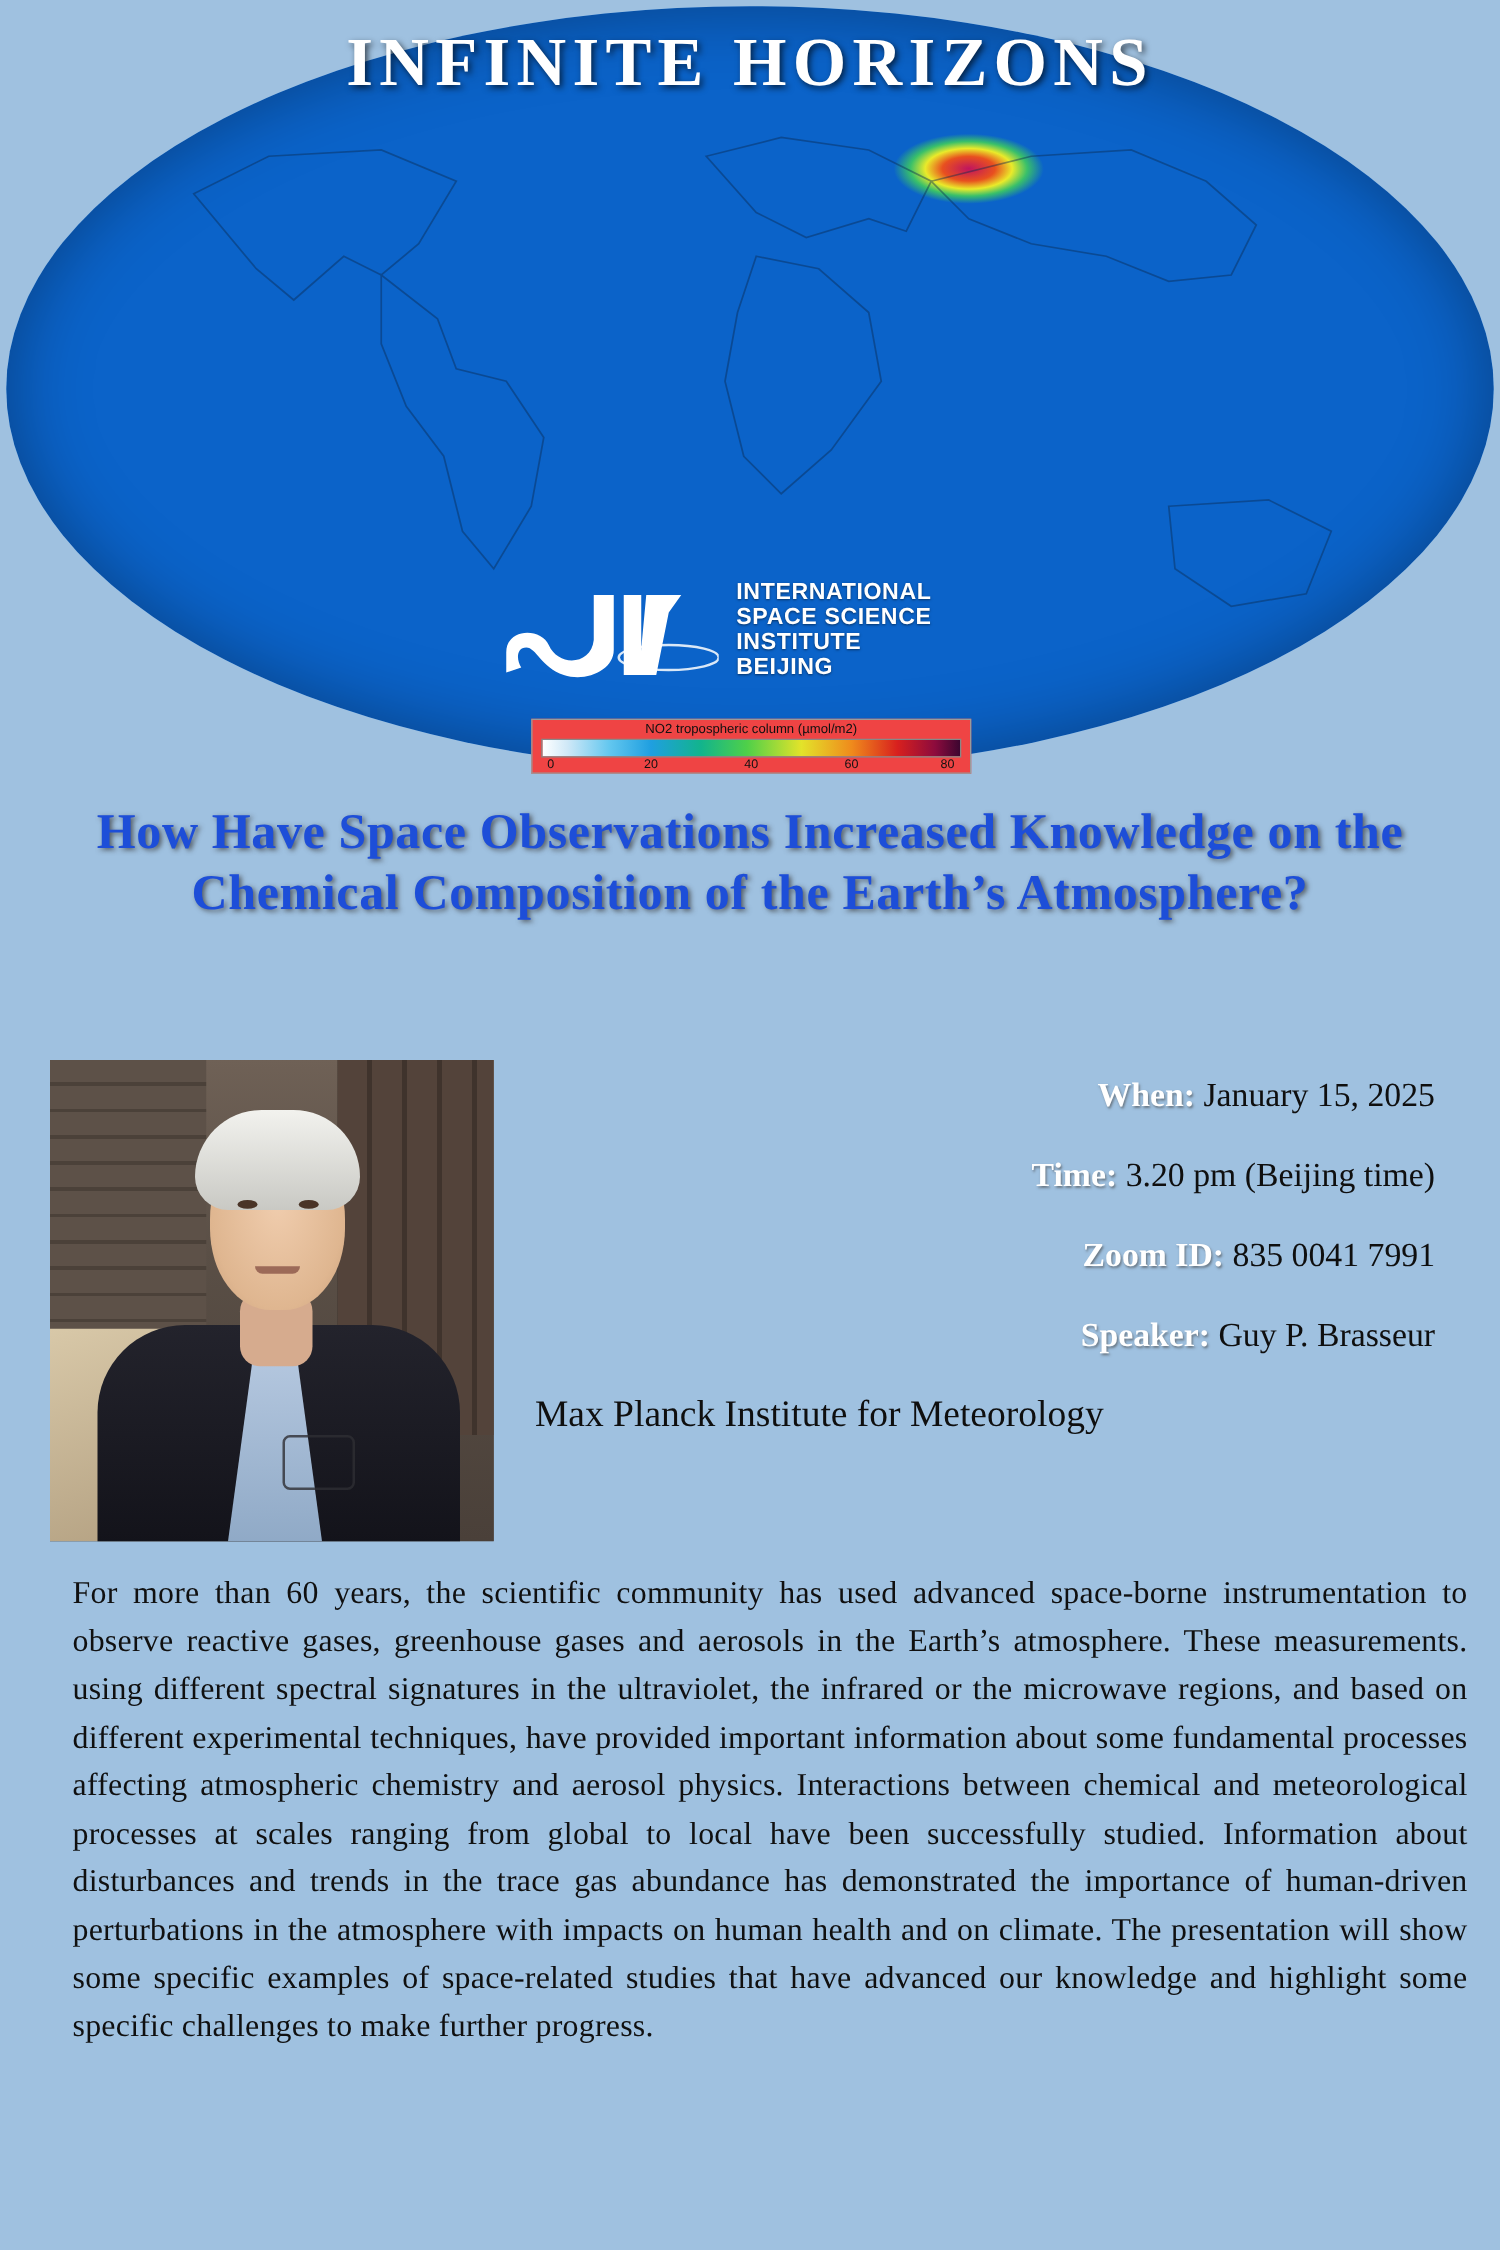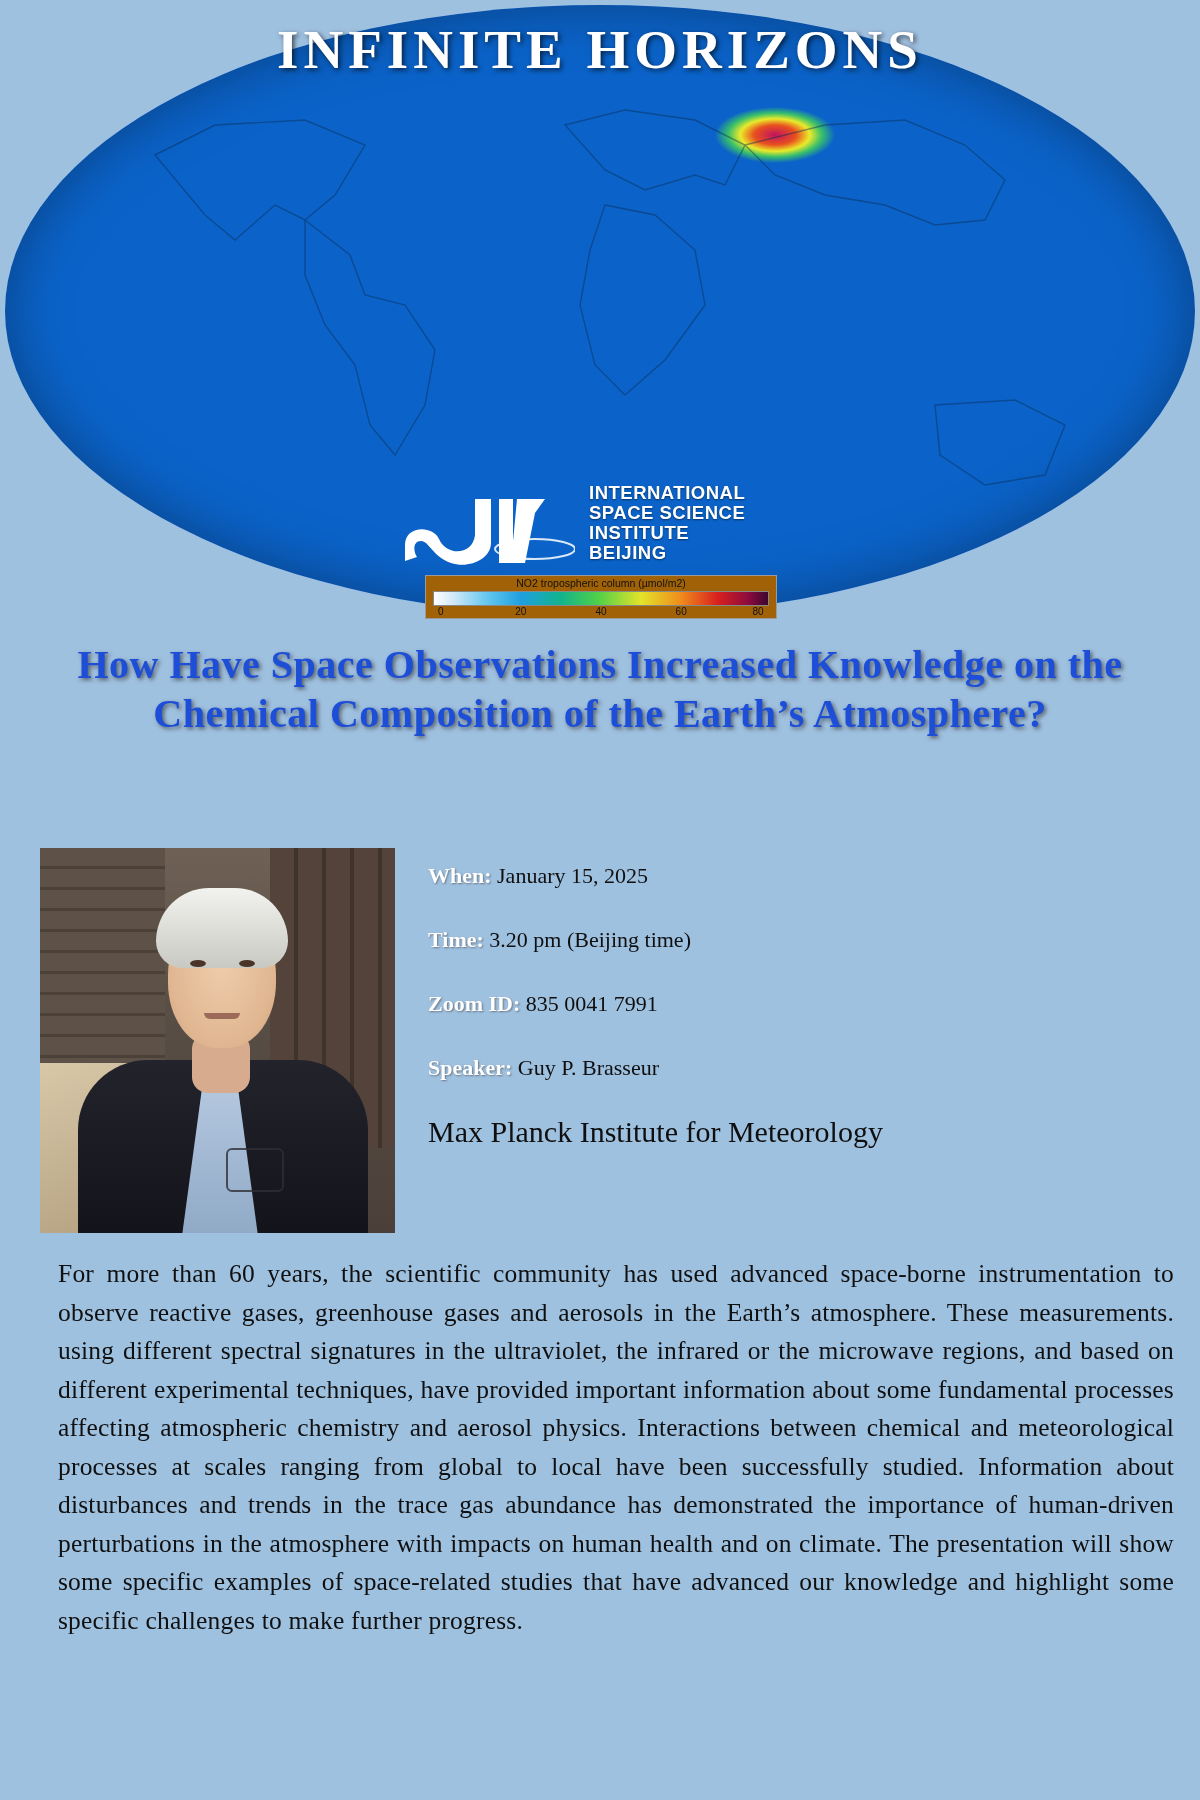--- a/index.html
+++ b/index.html
@@ -88,22 +88,22 @@
 
   
   .logo {
     position: absolute;
     left: 395px;
     top: 455px;
     width: 400px;
     height: 95px;
     z-index: 6;
     display: flex;
+    align-items: center;
     gap: 14px;
-    margin-top: 28px;
   }
   .logo-mark {
     width: 180px;
     height: 86px;
     position: relative;
   }
   .logo-text {
     color: #ffffff;
     font-family: "Liberation Sans", sans-serif;
     font-weight: bold;
@@ -113,21 +113,21 @@
     text-shadow: 0 1px 2px rgba(0,0,0,.5);
   }
 
   
   .colorbar {
     position: absolute;
     left: 425px;
     top: 575px;
     width: 350px;
     height: 42px;
-    background: #a16207;
+    background: #ef4444;
     border: 1px solid #9a9a9a;
     z-index: 7;
   }
   .colorbar-title {
     text-align: center;
     font-family: "Liberation Sans", sans-serif;
     font-size: 10.5px;
     color: #111;
     line-height: 13px;
     padding-top: 1px;
@@ -260,24 +260,25 @@
   }
 
   .details {
     position: absolute;
     left: 428px;
     top: 858px;
     width: 720px;
     color: #111111;
   }
   .detail-row {
-    font-size: 22px;
+    font-size: 27px;
     line-height: 36px;
     margin-bottom: 28px;
     color: #0d0d0d;
+    text-align: right;
   }
   .detail-row .lbl {
     font-weight: bold;
     color: #ffffff;
     text-shadow: 1px 1px 2px rgba(70,70,70,.6);
   }
   .detail-row .val {
     color: #0f0f0f;
   }
   .affiliation {

